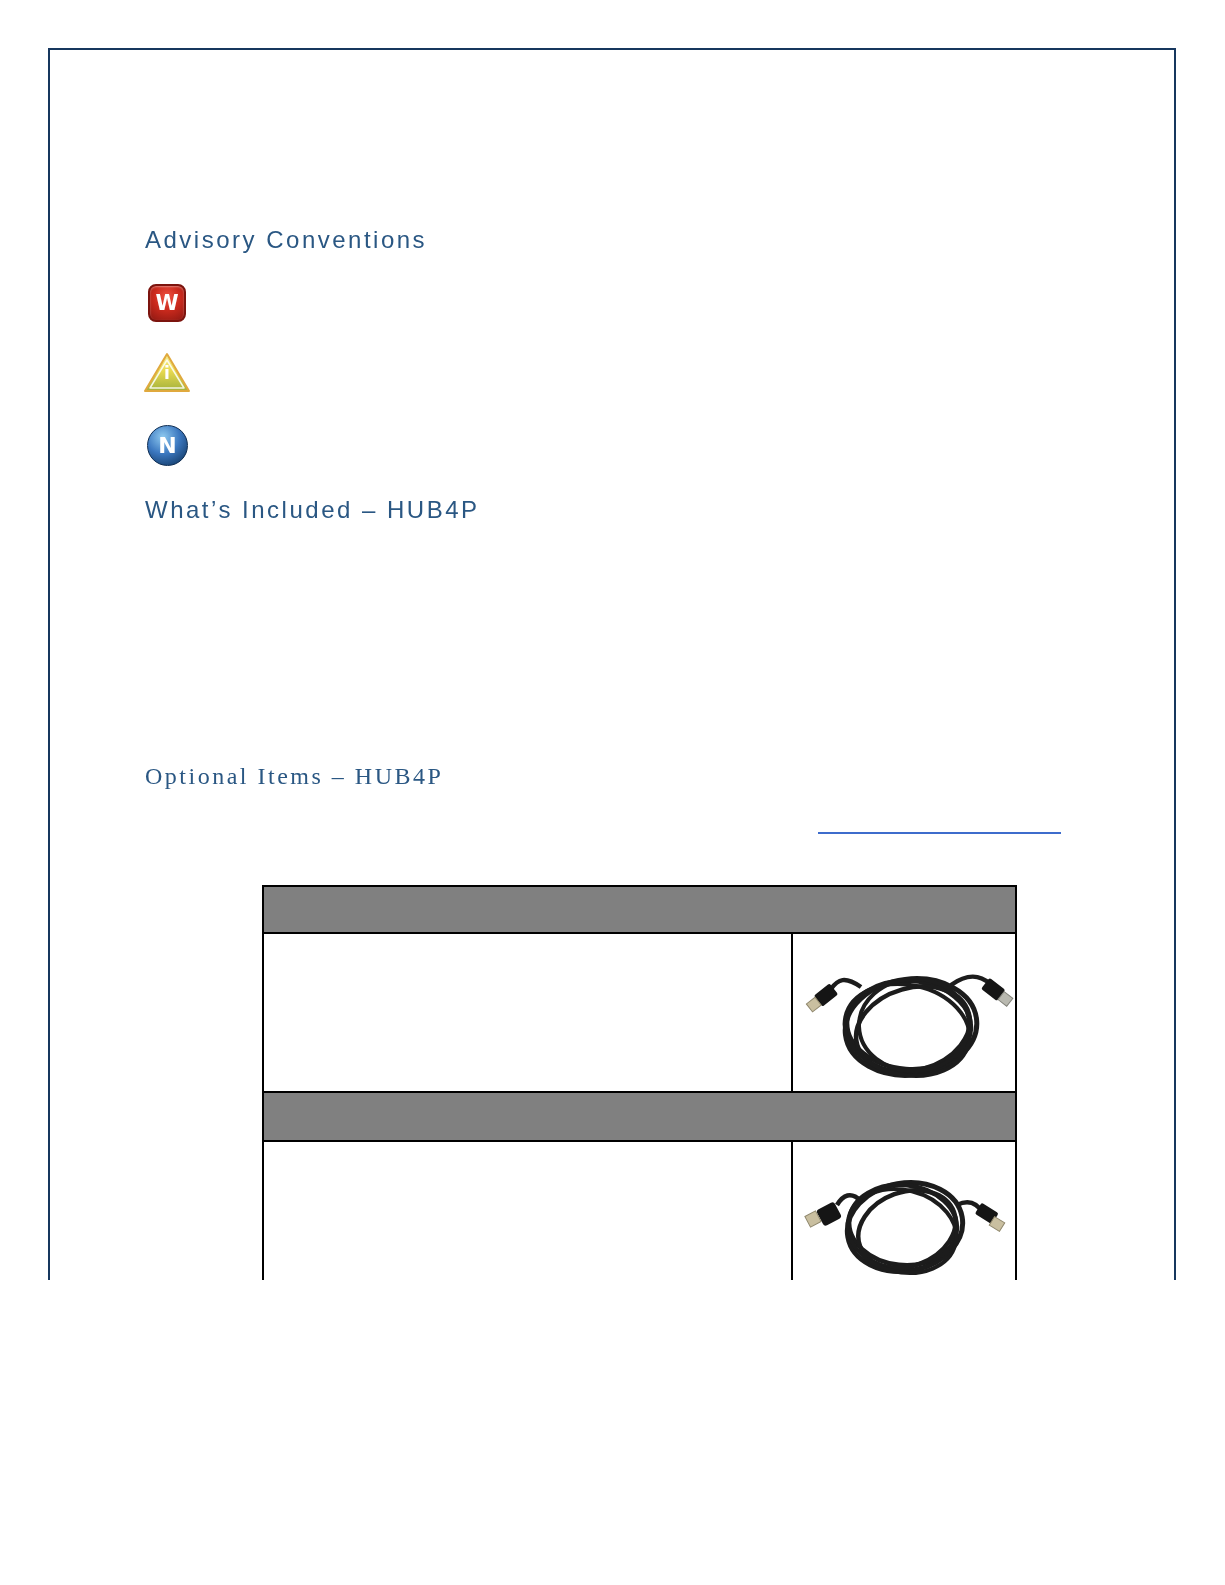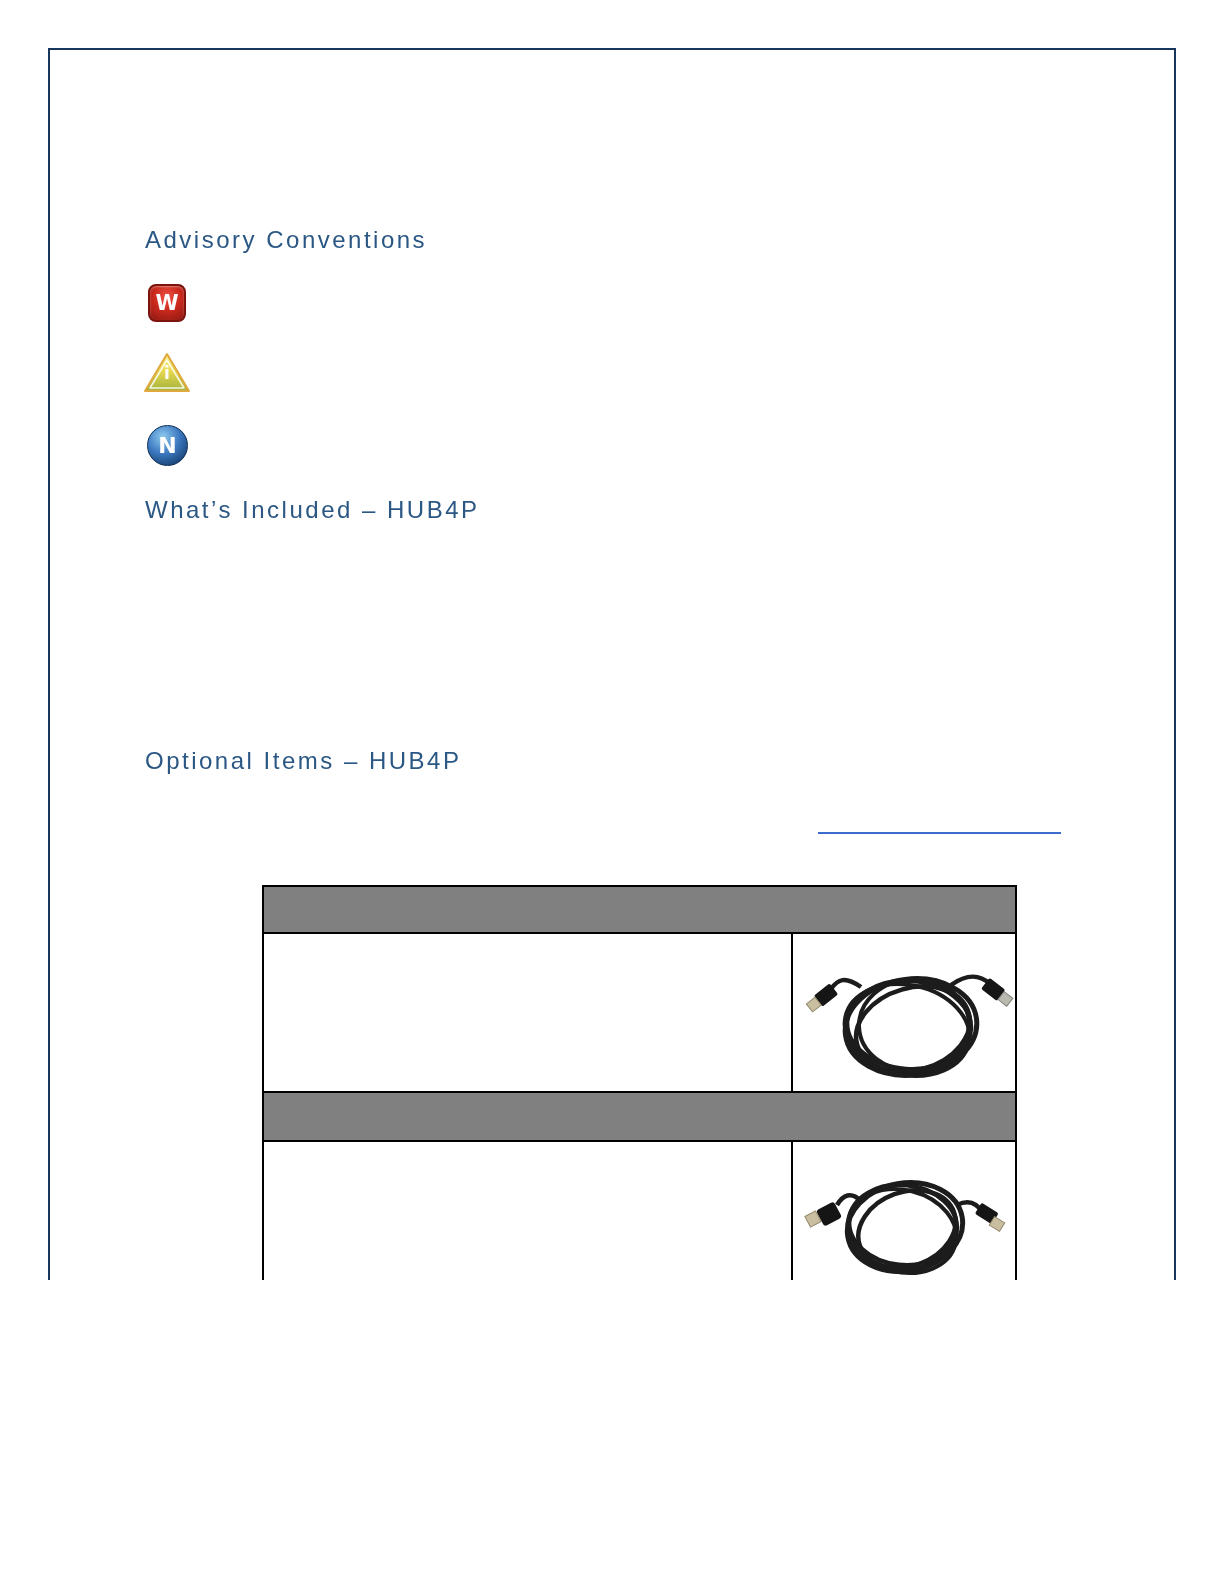--- a/index.html
+++ b/index.html
@@ -22,21 +22,21 @@
   .heading{
     position:absolute;left:145px;
     color:#2a5783;
     font-size:24px;
     letter-spacing:2.5px;
     font-weight:400;
     white-space:nowrap;
   }
   #heading-advisory{top:226px;}
   #heading-included{top:496px;}
-  #heading-optional{top:747px;}
+  #heading-optional{top:763px;font-family:Liberation Serif, serif;}
 
   
   .adv-icon{position:absolute;box-sizing:border-box;text-align:center;color:#ffffff;}
   .icon-warning{
     left:148px;top:284px;width:38px;height:38px;
     border-radius:8px;
     background:radial-gradient(circle at 50% 32%, #ef5343 0%, #cb2a1d 45%, #8e1812 100%);
     border:2px solid #7c140e;
     box-shadow:inset 0 1px 2px rgba(255,255,255,.4);
     font-weight:bold;font-size:21px;line-height:34px;

